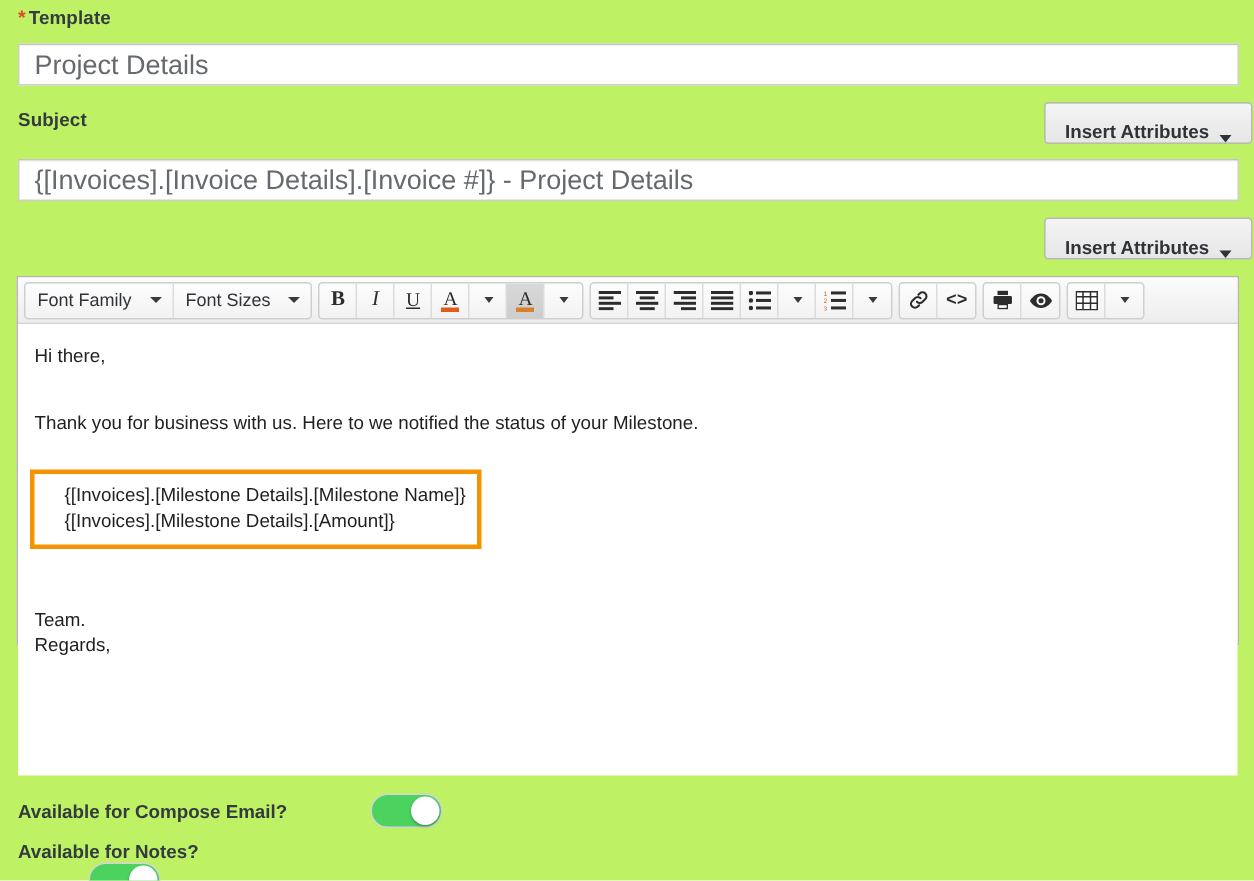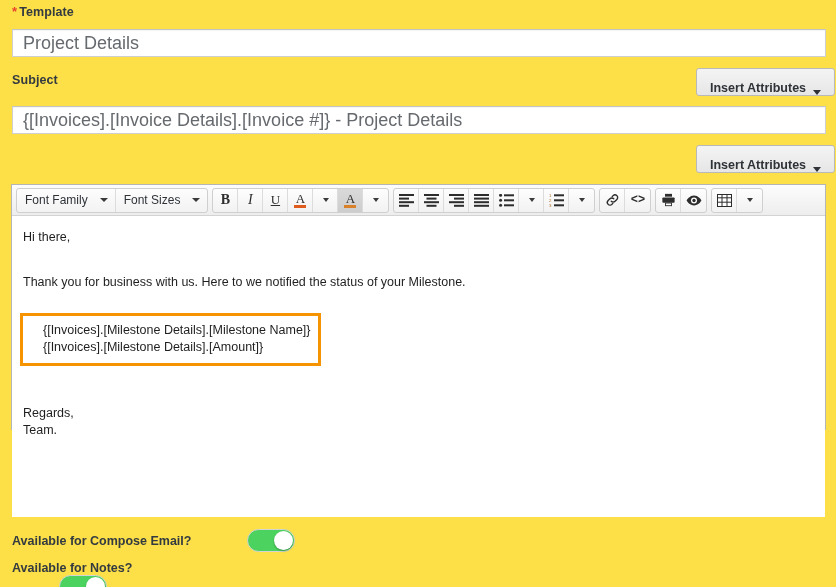--- a/index.html
+++ b/index.html
@@ -3,21 +3,21 @@
 <meta charset="utf-8">
 <style>
   * { box-sizing: border-box; }
   html, body {
     margin: 0; padding: 0;
     width: 836px; height: 587px;
     background: #ffffff;
     font-family: "Liberation Sans", sans-serif;
     overflow: hidden;
   }
-  .page { position: relative; width: 836px; height: 587px; background:#fde047; }
+  .page { position: relative; width: 836px; height: 587px; background:#bef264; }
 
   
   .field-label {
     font-size: 12.5px;
     font-weight: bold;
     color: #333a40;
     letter-spacing: .1px;
   }
   .req-star { color: #e8422e; font-size: 13px; font-weight: bold; margin-right: 2px; }
 
@@ -386,22 +386,22 @@
     </div>
 
     <div id="editor-body">
       <div class="ed-p" id="ed-greeting">Hi there,</div>
       <div class="ed-p" id="ed-thanks">Thank you for business with us. Here to we notified the status of your Milestone.</div>
       <div id="placeholder-box">
         <div>{[Invoices].[Milestone Details].[Milestone Name]}</div>
         <div>{[Invoices].[Milestone Details].[Amount]}</div>
       </div>
       <div id="ed-signoff">
+        <div>Team.</div>
         <div>Regards,</div>
-        <div>Team.</div>
       </div>
     </div>
 
   </div>
 
   <div class="toggle-row" id="row-compose">
     <span class="toggle-label">Available for Compose Email?</span>
     <span class="switch" id="sw-compose">
       <span class="knob"></span>
     </span>

